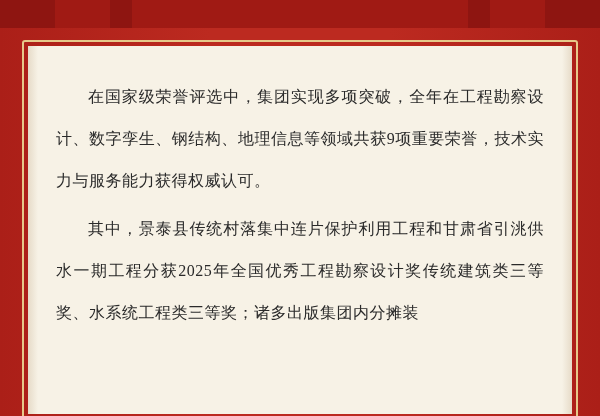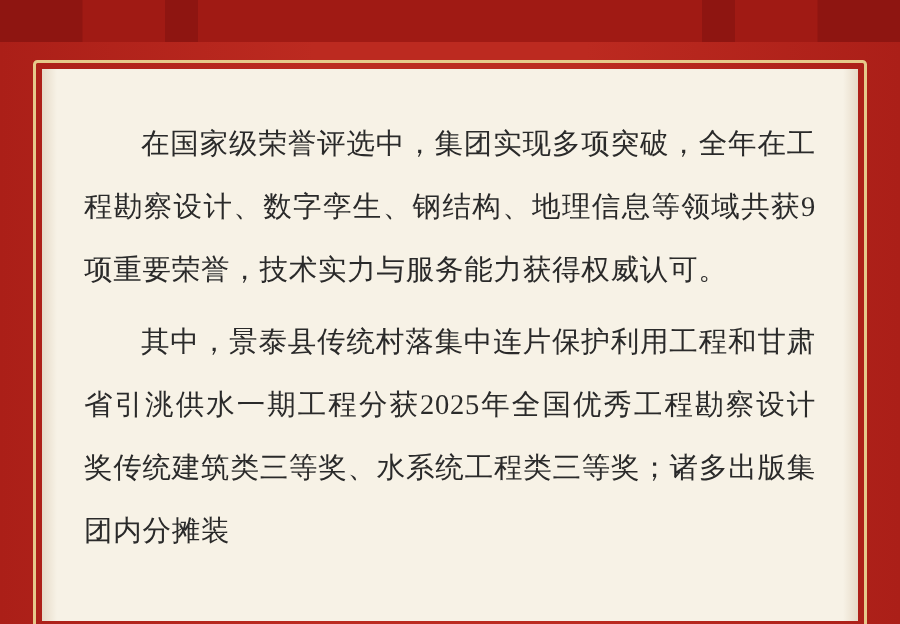--- a/index.html
+++ b/index.html
@@ -68,21 +68,21 @@
     background: #f7f2e6;
     box-sizing: border-box;
     overflow: hidden;
   }
   .paper-inner {
     padding: 30px 28px 0 28px;
   }
   .para {
     margin: 0 0 6px 0;
     color: #2a2a2a;
-    font-size: 19px;
+    font-size: 16px;
     line-height: 42px;
     letter-spacing: 0.5px;
     text-align: justify;
     text-indent: 2em;
     font-family: "Liberation Serif", "DejaVu Serif", serif;
     white-space: normal;
   }
   .para.tight {
     margin-bottom: 0;
   }

